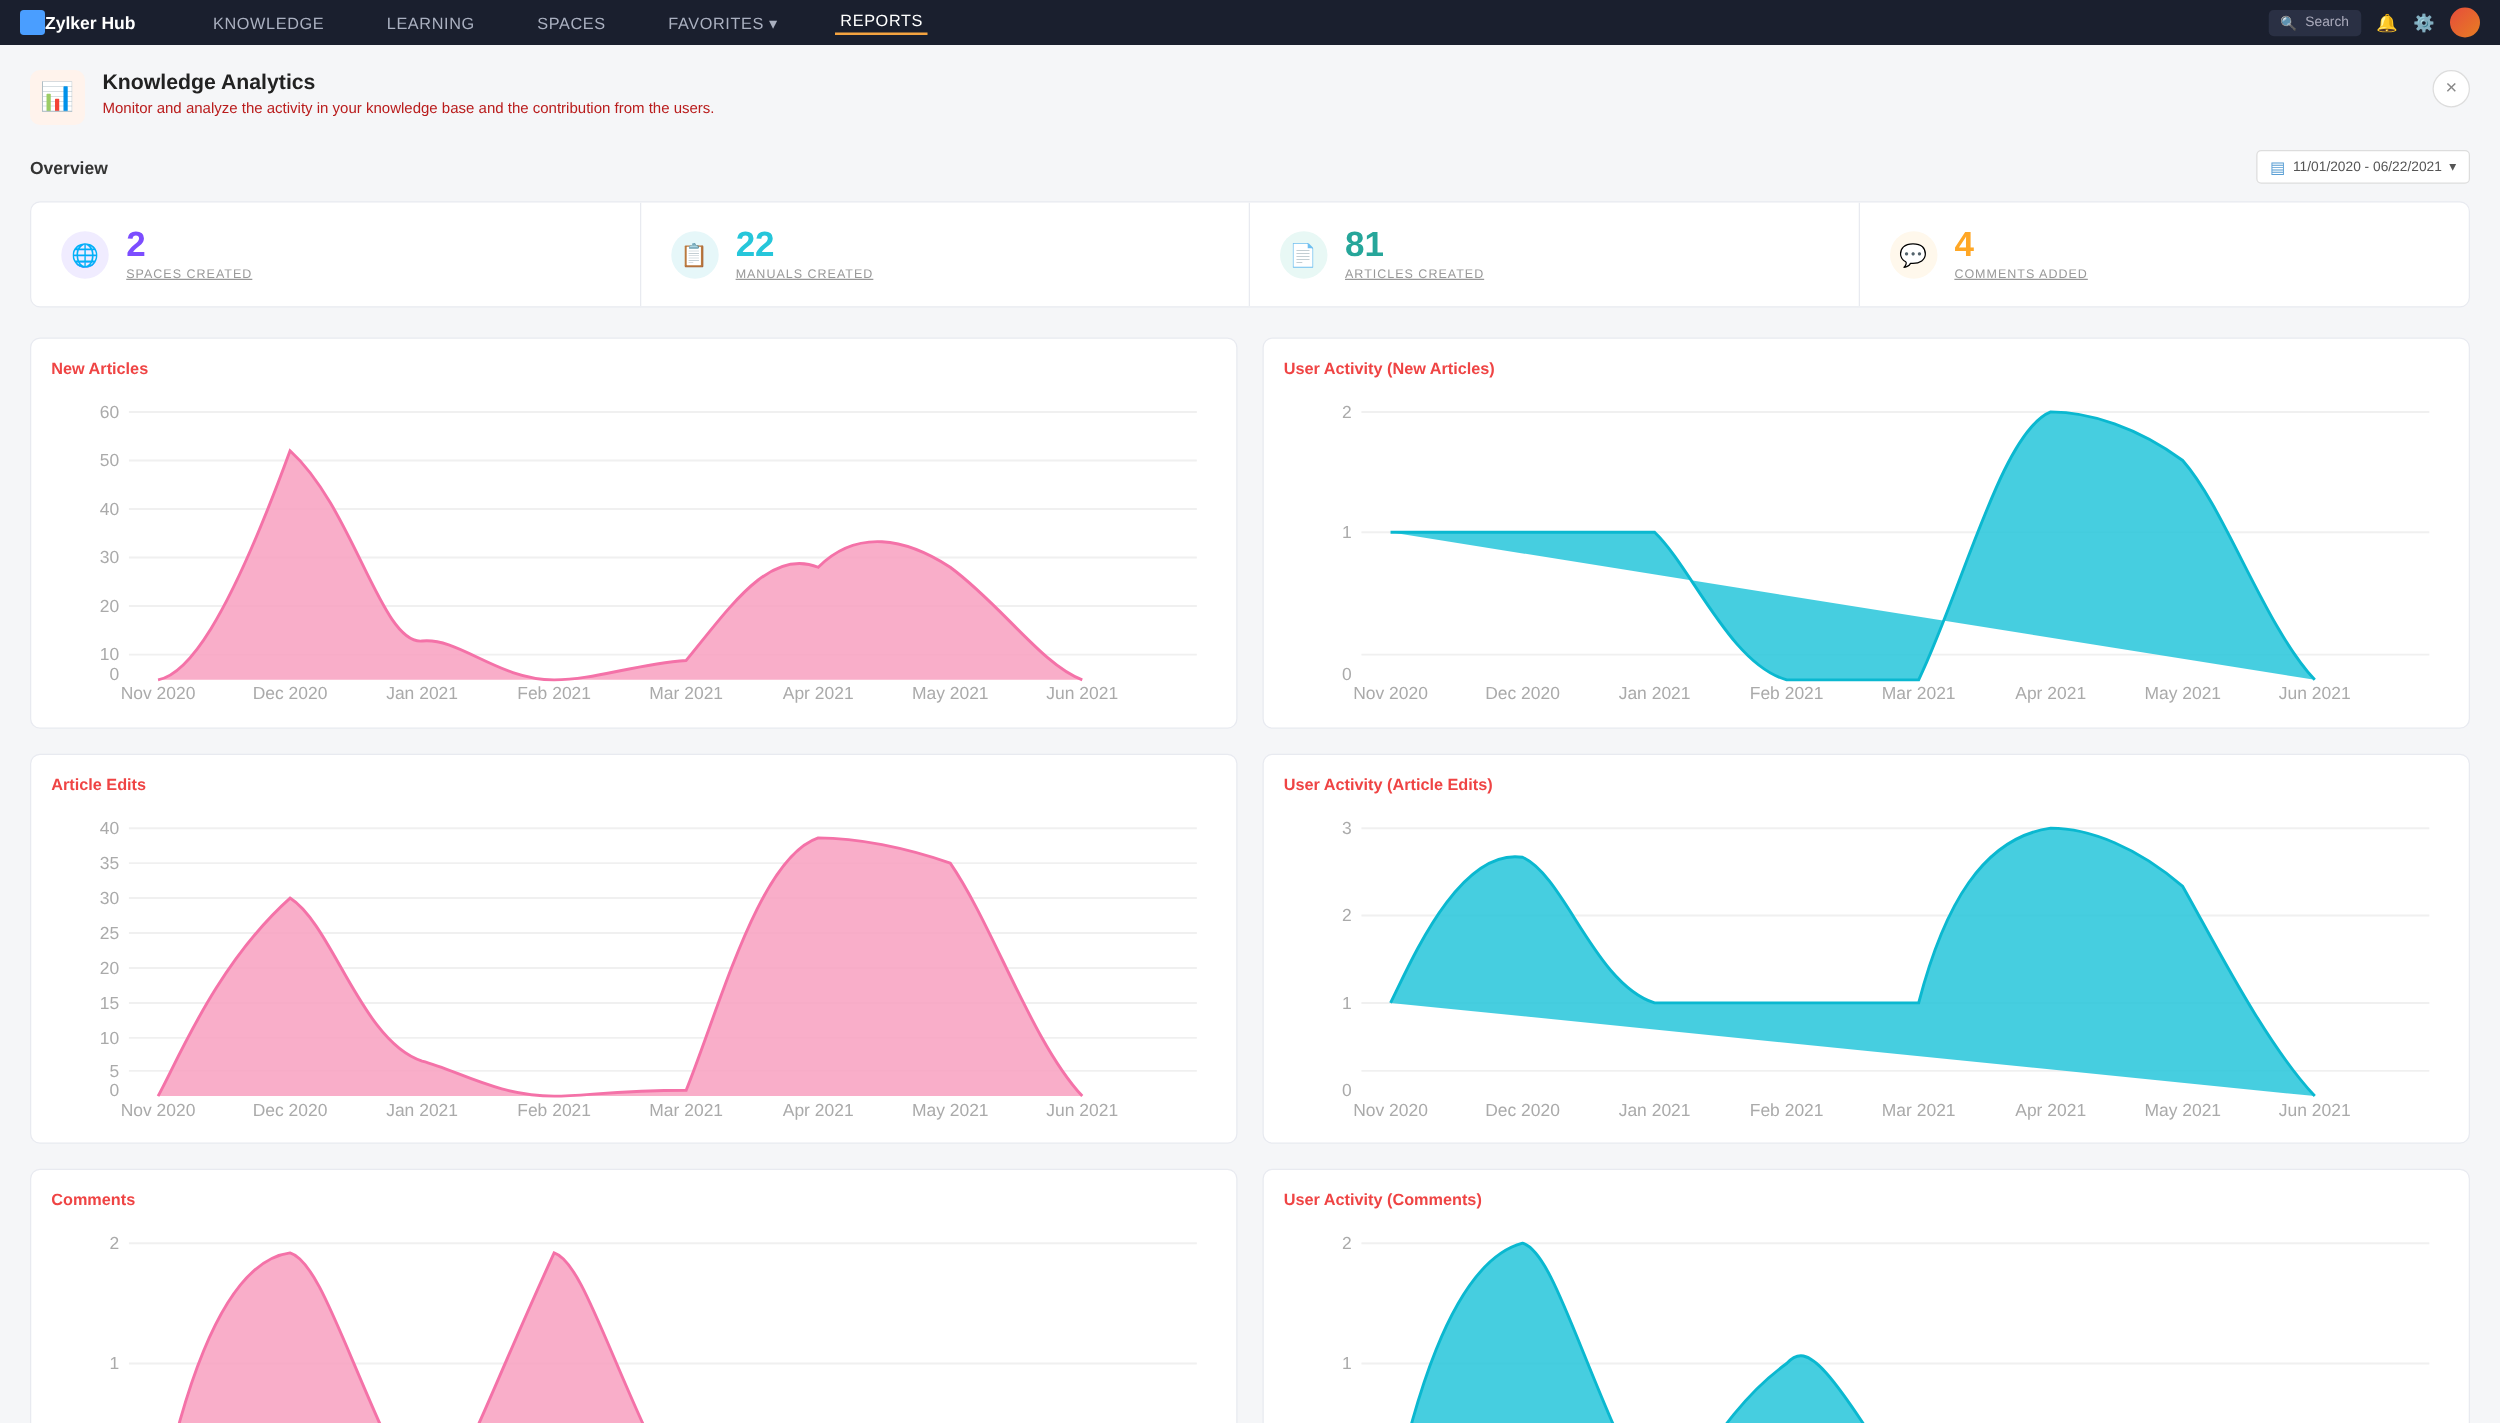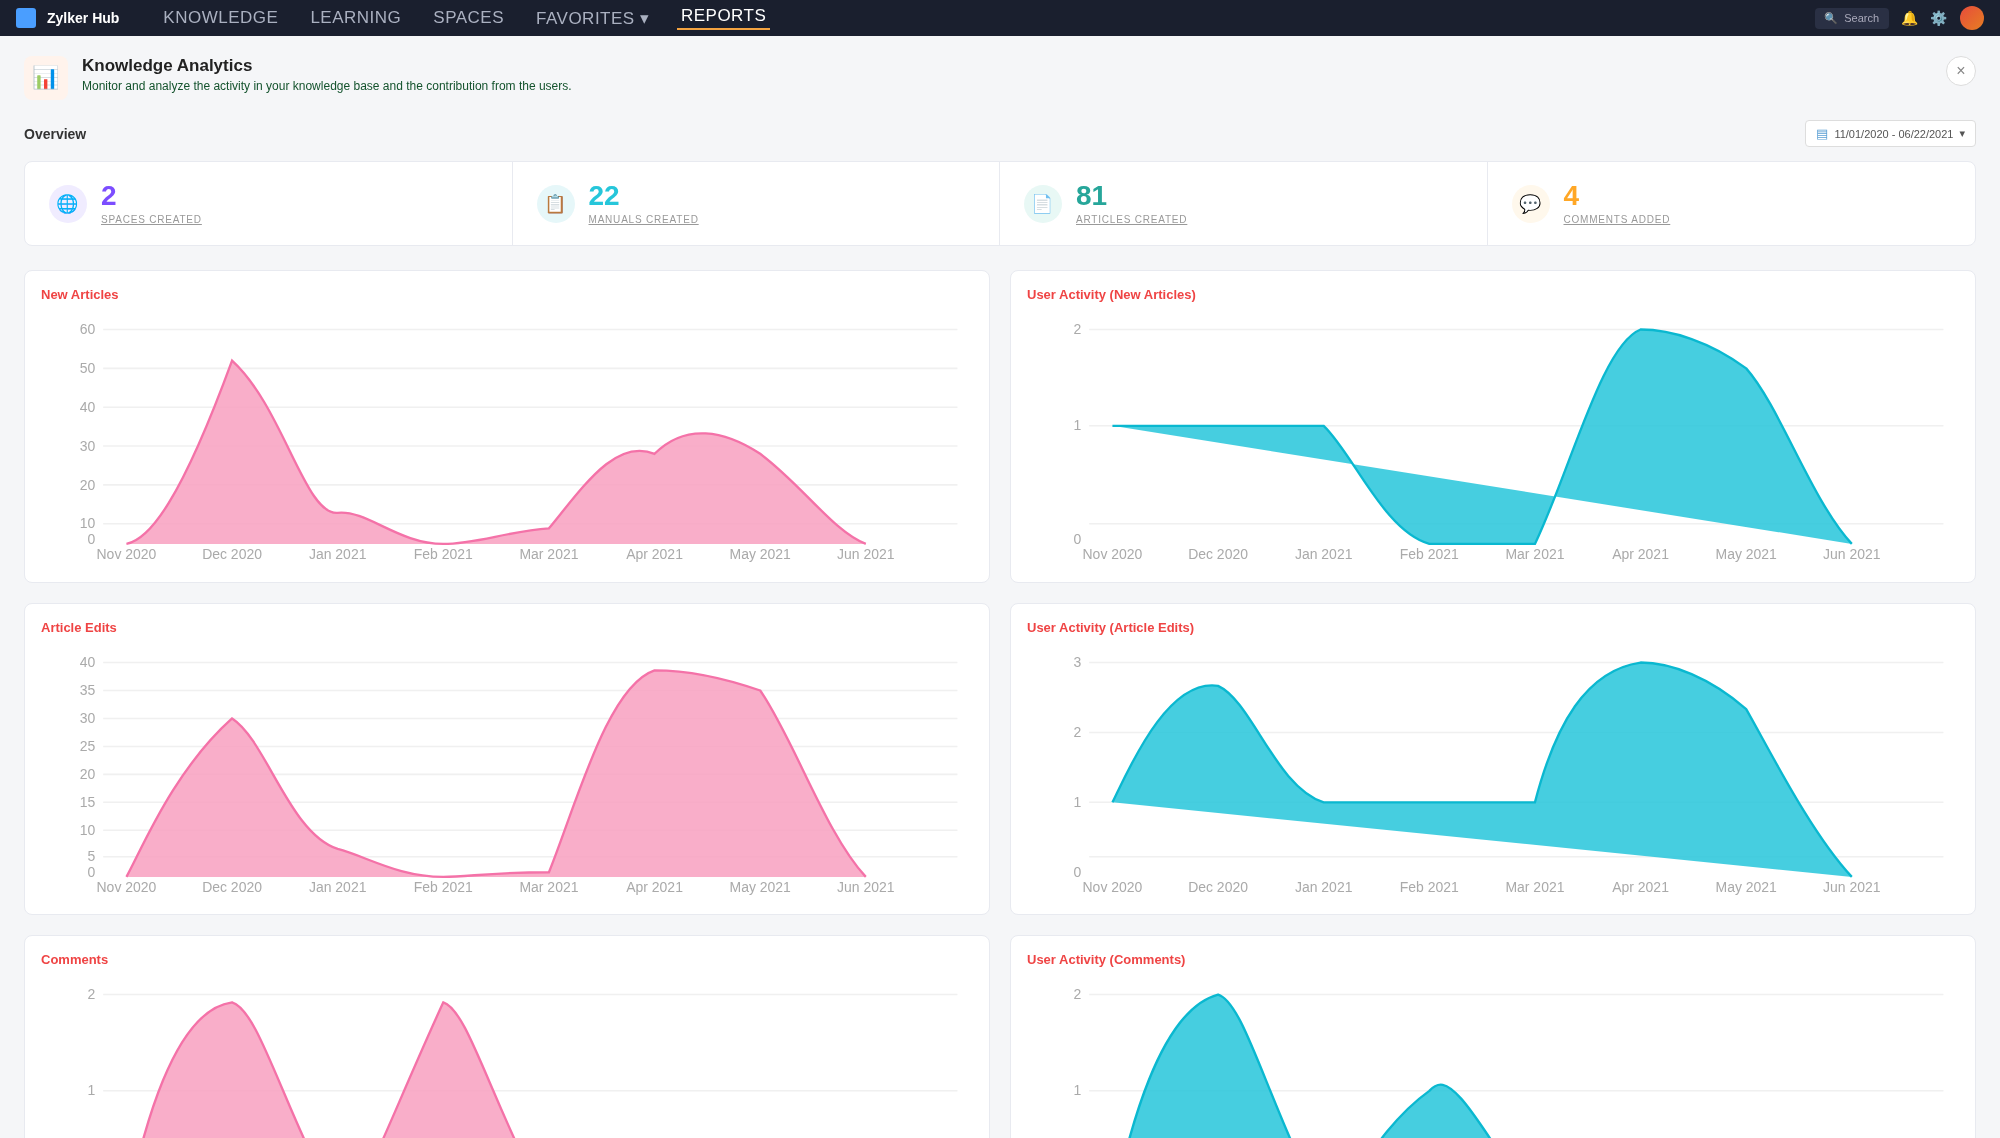--- a/index.html
+++ b/index.html
@@ -1,34 +1,34 @@
 <!DOCTYPE html>
 <html><head>
   <meta charset="utf-8">
   <style>
     * { box-sizing: border-box; margin: 0; padding: 0; }
     body { font-family: -apple-system, BlinkMacSystemFont, 'Segoe UI', sans-serif; background: #f5f6f8; color: #333; font-size: 13px; }
 
     
     .nav { background: #1a1f2e; display: flex; align-items: center; height: 36px; padding: 0 16px; gap: 24px; }
-    .nav-logo { color: #fff; font-weight: 700; font-size: 14px; display: flex; align-items: center; gap: 11px; margin-right: 16px; }
+    .nav-logo { color: #fff; font-weight: 700; font-size: 14px; display: flex; align-items: center; gap: 0; margin-right: 16px; }
     .nav-logo-icon { width: 20px; height: 20px; background: #4a9eff; border-radius: 3px; display: inline-block; }
-    .nav-link { color: #aab0c0; font-size: 17px; text-transform: uppercase; letter-spacing: 0.5px; cursor: pointer; padding: 0 4px; }
+    .nav-link { color: #aab0c0; font-size: 13px; text-transform: uppercase; letter-spacing: 0.5px; cursor: pointer; padding: 0 4px; margin-left: 18px; }
     .nav-link.active { color: #fff; border-bottom: 2px solid #f4a340; padding-bottom: 2px; }
     .nav-right { margin-left: auto; display: flex; align-items: center; gap: 12px; }
     .nav-search { background: #2a3044; border: none; color: #aab; border-radius: 4px; padding: 4px 10px; font-size: 11px; display: flex; align-items: center; gap: 6px; cursor: pointer; }
     .nav-icon { color: #aab0c0; font-size: 14px; cursor: pointer; }
     .nav-avatar { width: 24px; height: 24px; border-radius: 50%; background: linear-gradient(135deg, #e74c3c, #e67e22); }
 
     
     .page { padding: 20px 24px; }
     .page-header { display: flex; align-items: flex-start; gap: 14px; margin-bottom: 20px; }
     .page-header-icon { width: 44px; height: 44px; background: #fff3ec; border-radius: 8px; display: flex; align-items: center; justify-content: center; font-size: 22px; }
     .page-title { font-size: 17px; font-weight: 600; color: #222; }
-    .page-subtitle { font-size: 12px; color: #14532d; margin-top: 3px; }
+    .page-subtitle { font-size: 12px; color: #b91c1c; margin-top: 3px; }
     .close-btn { margin-left: auto; width: 30px; height: 30px; border-radius: 50%; border: 1px solid #ddd; background: #fff; cursor: pointer; display: flex; align-items: center; justify-content: center; color: #888; font-size: 16px; }
 
     
     .section-header { display: flex; align-items: center; justify-content: space-between; margin-bottom: 14px; }
     .section-title { font-size: 14px; font-weight: 600; color: #333; }
     .date-filter { background: #fff; border: 1px solid #ddd; border-radius: 4px; padding: 5px 10px; font-size: 11px; color: #555; display: flex; align-items: center; gap: 6px; cursor: pointer; }
     .date-filter-icon { color: #5a9fd4; font-size: 13px; }
 
     
     .stats-row { display: grid; grid-template-columns: repeat(4, 1fr); gap: 0; background: #fff; border: 1px solid #e8eaf0; border-radius: 8px; margin-bottom: 24px; overflow: hidden; }

